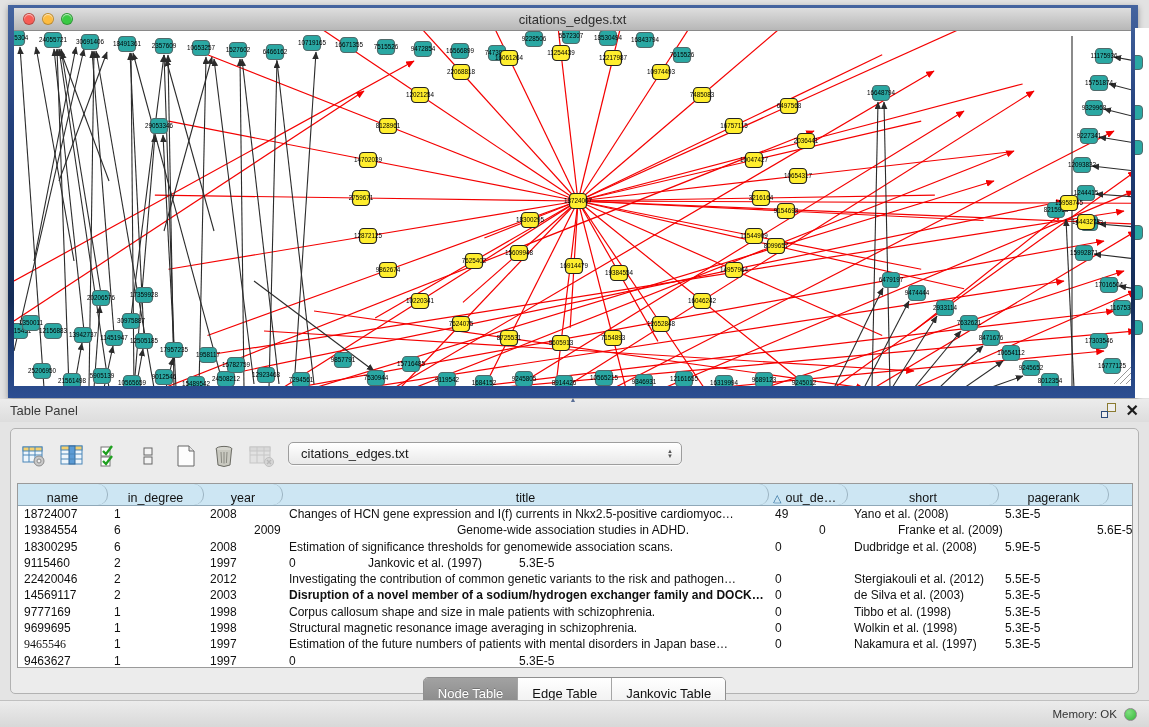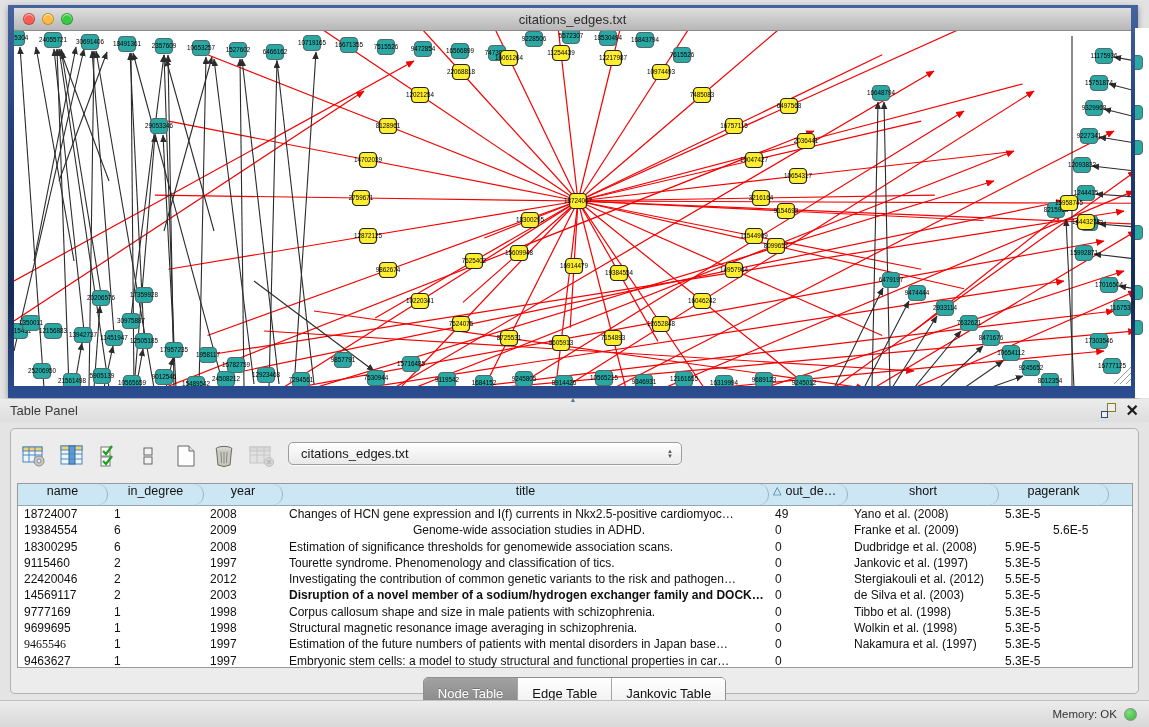--- a/index.html
+++ b/index.html
@@ -44,21 +44,21 @@
   .fx small { font-size:10px; }
   .combo { position:absolute; left:277px; top:13px; width:394px; height:23px; border:1px solid #9d9d9d; border-radius:5px;
     background:linear-gradient(180deg,#ffffff,#e9e9e9); display:flex; align-items:center; padding:0 8px 0 12px;
     font-size:13px; color:#1a1a1a; box-shadow:0 1px 1px rgba(255,255,255,.8); }
   .combo .val { flex:1; }
   .combo .arrows { display:flex; flex-direction:column; font-size:6px; line-height:5px; color:#555; }
 
   .tablebox { position:absolute; left:6px; top:54px; width:1116px; height:185px; background:#fff;
     border:1px solid #9a9a9a; display:flex; flex-direction:column; }
   .thead { display:flex; height:22px; background:#cde6f3; border-bottom:1px solid #8fa8b8; flex:0 0 22px; }
-  .th { font-size:12.5px; color:#111; display:flex; align-items:flex-start; justify-content:center;
+  .th { font-size:12.5px; color:#111; display:flex; align-items:flex-end; justify-content:center;
     border-right:1px solid #9cb4c2; overflow:hidden; white-space:nowrap;border-radius:10px; }
   .th.left { justify-content:flex-start; padding-left:4px; }
   .th .sort { color:#2e6e9e; margin-right:4px; font-size:11px; }
   .th.sb-head { border-right:none; background:#cde6f3; }
   .tbody { position:relative; flex:1; display:flex; }
   .rows { flex:1; }
   .tr { display:flex; height:16.3px; line-height:16.3px; }
   .td { font-size:12px; color:#101010; padding-left:6px; overflow:hidden; white-space:nowrap; }
   .vscroll { width:15px; background:#fafafa; border-left:1px solid #c9c9c9; position:relative; }
   .vthumb { position:absolute; left:2px; top:2px; width:10px; height:26px; border-radius:5px;
@@ -843,40 +843,39 @@
               <div class="td" style="width: 96px; flex: 0 0 96px;">1</div>
               <div class="td" style="width: 79px; flex: 0 0 79px;">2008</div>
               <div class="td" style="width: 486px; flex: 0 0 486px;">Changes of HCN gene expression and I(f) currents in Nkx2.5-positive cardiomyoc…</div>
               <div class="td" style="width: 79px; flex: 0 0 79px;">49</div>
               <div class="td" style="width: 151px; flex: 0 0 151px;">Yano et al. (2008)</div>
               <div class="td" style="width: 110px; flex: 0 0 110px;">5.3E-5</div>
             </div>
             <div class="tr">
               <div class="td" style="width: 90px; flex: 0 0 90px;">19384554</div>
               <div class="td" style="width: 96px; flex: 0 0 96px;">6</div>
-              <div class="td" style="width: 79px; flex: 0 0 79px;">2009</div>
+              <div class="td" style="width: 79px; flex: 0 0 79px; margin-left: 44px;">2009</div>
               <div class="td" style="width: 486px; flex: 0 0 486px; text-align: center;">Genome-wide association studies in ADHD.</div>
               <div class="td" style="width: 79px; flex: 0 0 79px;">0</div>
               <div class="td" style="width: 151px; flex: 0 0 151px;">Franke et al. (2009)</div>
               <div class="td" style="width: 110px; flex: 0 0 110px; margin-left: 48px;">5.6E-5</div>
             </div>
             <div class="tr">
               <div class="td" style="width: 90px; flex: 0 0 90px;">18300295</div>
               <div class="td" style="width: 96px; flex: 0 0 96px;">6</div>
               <div class="td" style="width: 79px; flex: 0 0 79px;">2008</div>
               <div class="td" style="width: 486px; flex: 0 0 486px;">Estimation of significance thresholds for genomewide association scans.</div>
               <div class="td" style="width: 79px; flex: 0 0 79px;">0</div>
               <div class="td" style="width: 151px; flex: 0 0 151px;">Dudbridge et al. (2008)</div>
               <div class="td" style="width: 110px; flex: 0 0 110px;">5.9E-5</div>
             </div>
             <div class="tr">
               <div class="td" style="width: 90px; flex: 0 0 90px;">9115460</div>
               <div class="td" style="width: 96px; flex: 0 0 96px;">2</div>
               <div class="td" style="width: 79px; flex: 0 0 79px;">1997</div>
-              <div class="td" style="width: 486px; flex: 0 0 486px;">Tourette syndrome. Phenomenology and classification of tics.</div>
               <div class="td" style="width: 79px; flex: 0 0 79px;">0</div>
               <div class="td" style="width: 151px; flex: 0 0 151px;">Jankovic et al. (1997)</div>
               <div class="td" style="width: 110px; flex: 0 0 110px;">5.3E-5</div>
             </div>
             <div class="tr">
               <div class="td" style="width: 90px; flex: 0 0 90px;">22420046</div>
               <div class="td" style="width: 96px; flex: 0 0 96px;">2</div>
               <div class="td" style="width: 79px; flex: 0 0 79px;">2012</div>
               <div class="td" style="width: 486px; flex: 0 0 486px;">Investigating the contribution of common genetic variants to the risk and pathogen…</div>
               <div class="td" style="width: 79px; flex: 0 0 79px;">0</div>
@@ -916,21 +915,20 @@
               <div class="td" style="width: 79px; flex: 0 0 79px;">1997</div>
               <div class="td" style="width: 486px; flex: 0 0 486px;">Estimation of the future numbers of patients with mental disorders in Japan base…</div>
               <div class="td" style="width: 79px; flex: 0 0 79px;">0</div>
               <div class="td" style="width: 151px; flex: 0 0 151px;">Nakamura et al. (1997)</div>
               <div class="td" style="width: 110px; flex: 0 0 110px;">5.3E-5</div>
             </div>
             <div class="tr">
               <div class="td" style="width: 90px; flex: 0 0 90px;">9463627</div>
               <div class="td" style="width: 96px; flex: 0 0 96px;">1</div>
               <div class="td" style="width: 79px; flex: 0 0 79px;">1997</div>
-              <div class="td" style="width: 486px; flex: 0 0 486px;">Embryonic stem cells: a model to study structural and functional properties in car…</div>
               <div class="td" style="width: 79px; flex: 0 0 79px;">0</div>
               <div class="td" style="width: 151px; flex: 0 0 151px; margin-top: 23px;">Hescheler et al. (1997)</div>
               <div class="td" style="width: 110px; flex: 0 0 110px;">5.3E-5</div>
             </div>
           </div>
         <div class="vscroll">
           <div class="vthumb"></div>
         </div>
       </div>
     </div>

